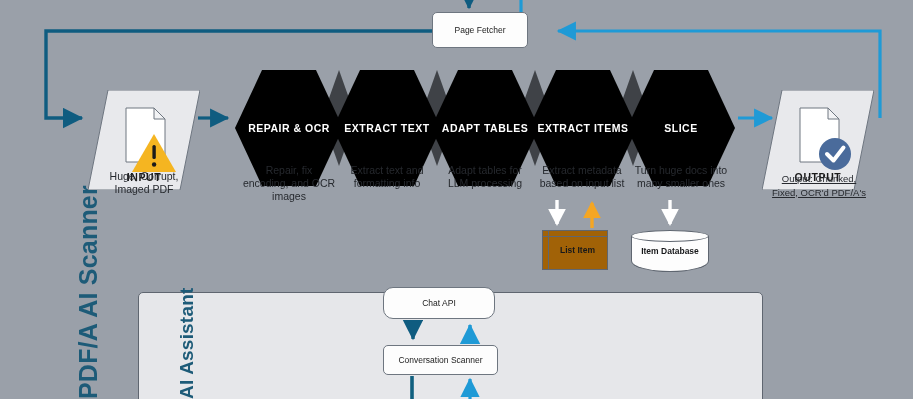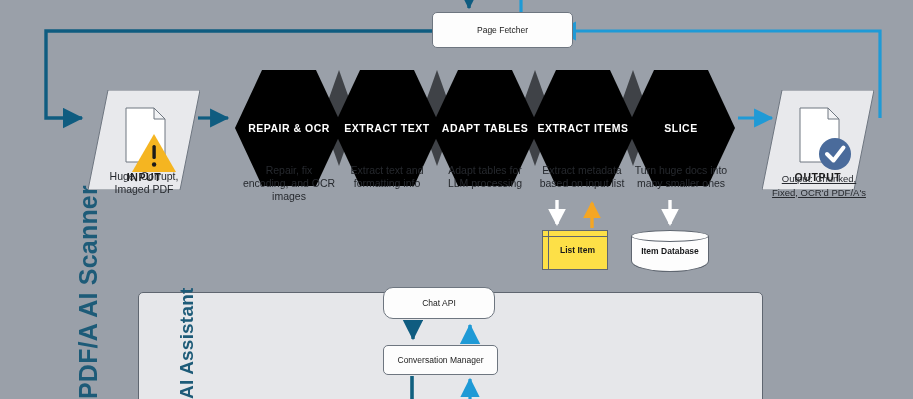--- a/index.html
+++ b/index.html
@@ -117,29 +117,29 @@
     border-radius: 5px;
     display: flex;
     align-items: center;
     justify-content: center;
     box-sizing: border-box;
   }
   .box span {
     font-size: 8.5px;
     color: #1b1b1b;
   }
-  #page-fetcher { left: 432px; top: 12px; width: 141px; height: 36px; }
+  #page-fetcher { left: 432px; top: 12px; width: 96px; height: 36px; }
   #chat-api     { left: 383px; top: 287px; width: 112px; height: 32px; border-radius: 10px; }
   #conv-manager { left: 383px; top: 345px; width: 115px; height: 30px; }
   #conv-manager span, #chat-api span { font-size: 8.5px; }
 
   
   #list-item {
     left: 542px; top: 230px; width: 66px; height: 40px;
-    background: #fde047;
+    background: #a16207;
     border: 1px solid #5f6670;
     box-sizing: border-box;
   }
   #list-item .bar-v { position: absolute; left: 5px; top: 0; bottom: 0; width: 1px; background: #5f6670; }
   #list-item .bar-h { position: absolute; left: 0; right: 0; top: 5px; height: 1px; background: #5f6670; }
   #list-item .txt {
     position: absolute; inset: 0;
     display: flex; align-items: center; justify-content: center;
     font-size: 8.5px; font-weight: bold; color: #17181a;
     padding-left: 5px; box-sizing: border-box;
@@ -318,16 +318,16 @@
     <div class="cyl-body"></div>
     <div class="cyl-top"></div>
     <div class="txt">Item Database</div>
   </div>
 
   <div class="box" id="chat-api">
     <span>Chat API</span>
   </div>
 
   <div class="box" id="conv-manager">
-    <span>Conversation Manager</span>
+    <span>Conversation Scanner</span>
   </div>
 
 </div>
 
 </body></html>

